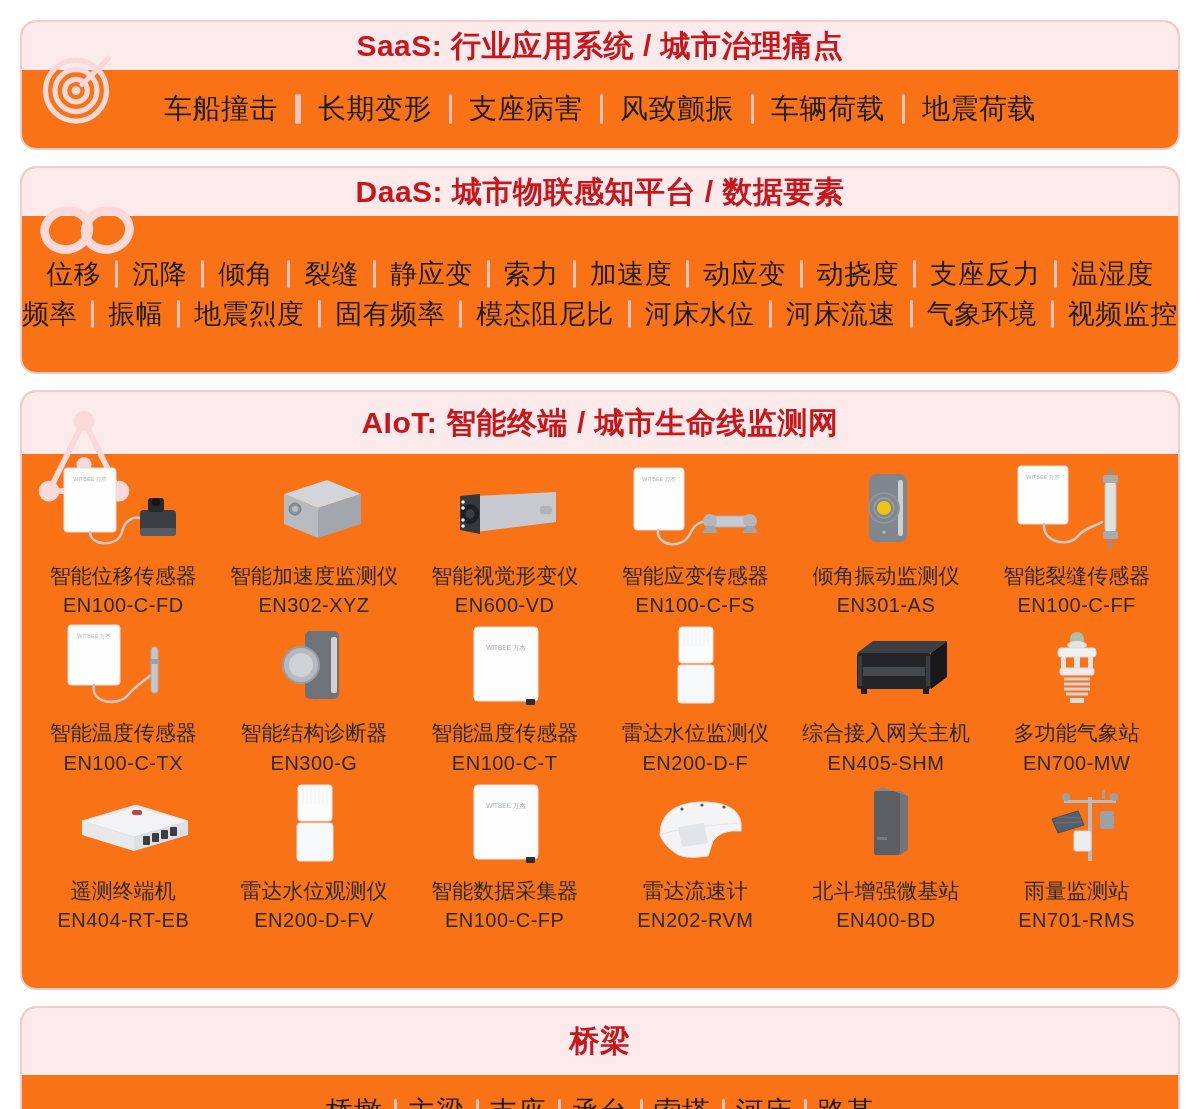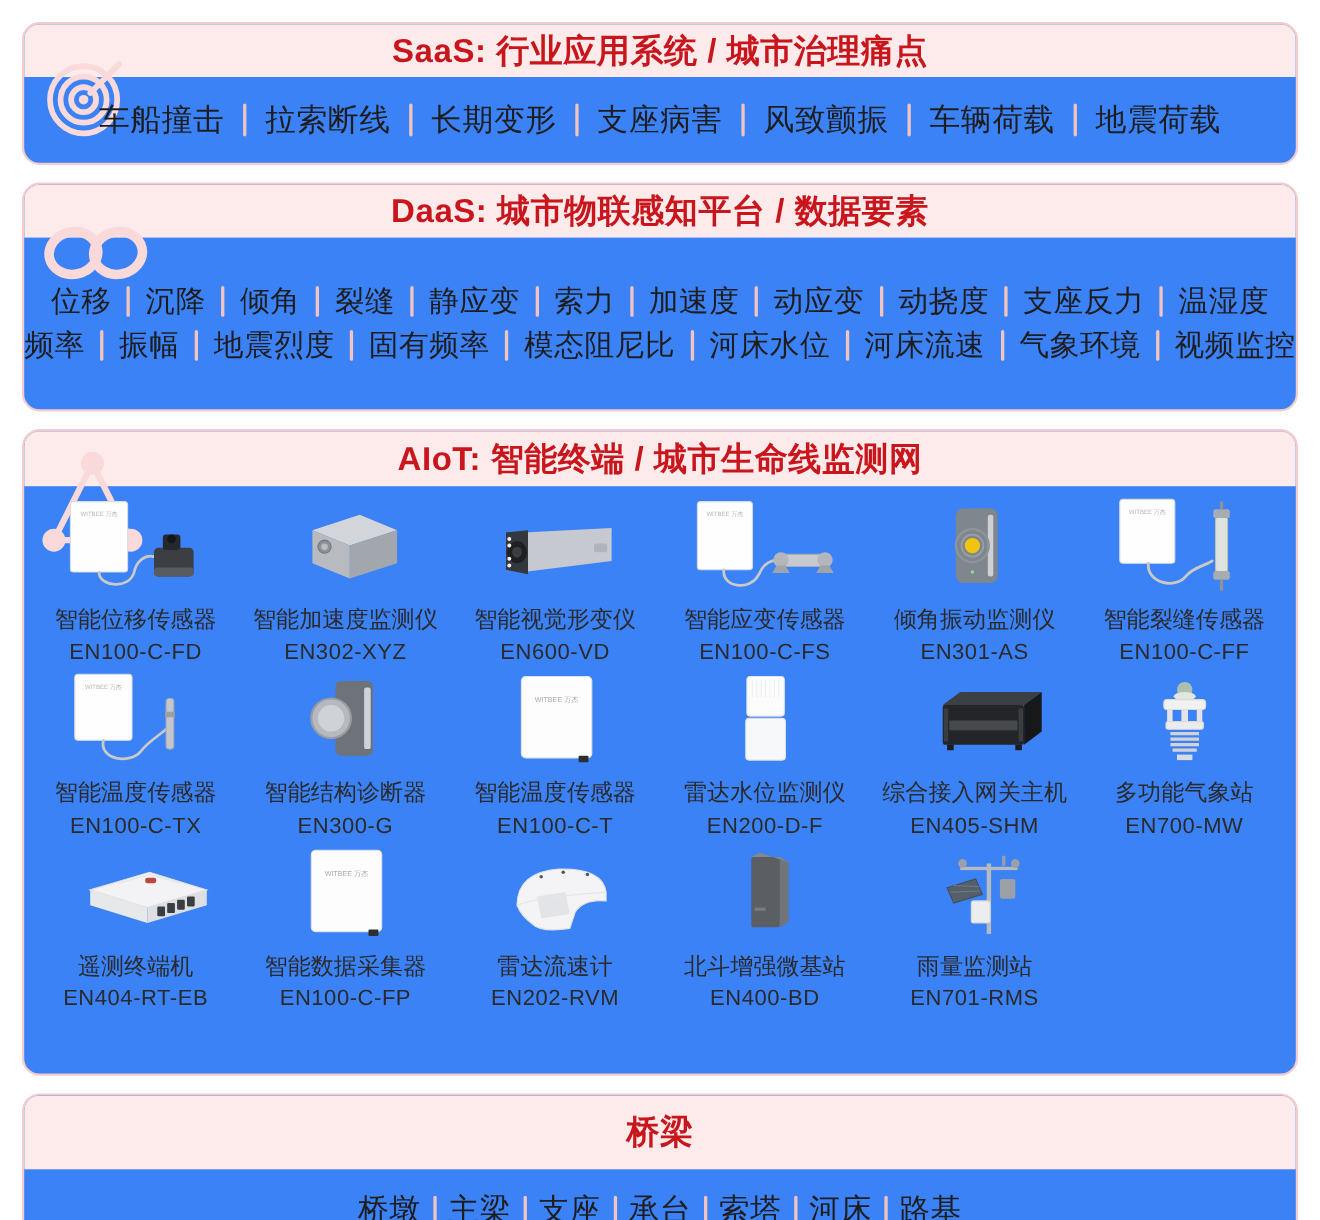--- a/index.html
+++ b/index.html
@@ -1,19 +1,19 @@
 <!DOCTYPE html>
 <html><head>
 <meta charset="utf-8">
 <style>
   html,body{margin:0;padding:0;background:#ffffff;overflow:hidden;}
   body{width:1200px;height:1109px;font-family:"Liberation Sans","DejaVu Sans",sans-serif;}
   .page{box-sizing:border-box;width:1200px;height:1109px;padding:20px 20px 16px 20px;}
   .card{position:relative;border:2px solid #f6cbcb;border-radius:16px;overflow:hidden;
-        margin-bottom:16px;background:#3b82f6;box-sizing:border-box;}
+        margin-bottom:16px;background:#f97316;box-sizing:border-box;}
   .card-header{background:#fdeaea;display:flex;align-items:center;justify-content:center;}
   .card-title{margin:0;color:#c9161d;font-weight:bold;font-size:30px;position:relative;z-index:2;
               letter-spacing:0.5px;}
   .card-body{display:flex;flex-direction:column;justify-content:center;align-items:center;}
   .watermark{position:absolute;z-index:1;pointer-events:none;}
   .item-row{display:flex;align-items:center;justify-content:center;color:#1d1d1f;
             position:relative;z-index:2;letter-spacing:0.5px;}
   .item{white-space:nowrap;}
   .sep{display:inline-block;background:#f3c3bf;border-radius:2px;flex:none;}
 
@@ -25,21 +25,21 @@
   #saas .sep{width:3px;height:30px;}
 
   
   #daas .card-header{height:48px;text-align:center;}
   #daas .card-body{height:156px;gap:4px;}
   #daas .item-row{font-size:27px;}
   #daas .item{padding:0 14px;}
   #daas .sep{width:3px;height:28px;}
 
   
-  #aiot .card-header{height:50px;}
+  #aiot .card-header{height:62px;}
   #aiot .card-body{height:534px;justify-content:flex-start;}
   .product-grid{display:grid;grid-template-columns:repeat(6,1fr);width:100%;box-sizing:border-box;
                 padding:8px 6px 0 6px;position:relative;z-index:2;}
   .product{display:flex;flex-direction:column;align-items:center;text-align:center;}
   .product-img{width:150px;height:95px;margin-bottom:4px;}
   .product-img svg{width:100%;height:100%;display:block;}
   .product-name{font-size:21px;color:#2a2a2c;line-height:1.45;white-space:nowrap;}
   .product-model{font-size:20px;color:#2a2a2c;line-height:1.4;letter-spacing:0.5px;}
 
   
@@ -55,21 +55,20 @@
 <div class="page">
 
   <section class="card" id="saas">
     <div class="card-header">
       <h2 class="card-title">SaaS: 行业应用系统 / 城市治理痛点</h2>
     </div>
     <div class="card-body">
       <div class="item-row">
           <span class="item">车船撞击</span>
           <span class="sep"></span>
-          <span class="item">拉索断线</span>
           <span class="sep"></span>
           <span class="item">长期变形</span>
           <span class="sep"></span>
           <span class="item">支座病害</span>
           <span class="sep"></span>
           <span class="item">风致颤振</span>
           <span class="sep"></span>
           <span class="item">车辆荷载</span>
           <span class="sep"></span>
           <span class="item">地震荷载</span>
@@ -330,20 +329,31 @@
      <rect x="84" y="33" width="10" height="5" rx="2" fill="#c0453e"></rect>
      <path d="M60 38 L88 30 L116 38" stroke="#e4e4e7" fill="none"></path>
               </svg>
             </div>
             <div class="product-name">遥测终端机</div>
             <div class="product-model">EN404-RT-EB</div>
           </div>
           <div class="product">
             <div class="product-img">
               <svg viewBox="0 0 150 95">
+                <rect x="59" y="8" width="34" height="36" rx="3" fill="#fcfcfd" stroke="#e3e4e6"></rect>
+     <path d="M64 11 V27 M68 11 V27 M72 11 V27 M76 11 V27 M80 11 V27 M84 11 V27 M88 11 V27" stroke="#edf0f2"></path>
+     <rect x="58" y="46" width="36" height="38" rx="3" fill="#f7f8f9" stroke="#e3e4e6"></rect>
+              </svg>
+            </div>
+            <div class="product-name">雷达水位观测仪</div>
+            <div class="product-model">EN200-D-FV</div>
+          </div>
+          <div class="product">
+            <div class="product-img">
+              <svg viewBox="0 0 150 95">
                 <rect x="44" y="8" width="64" height="74" rx="4" fill="#fdfdfd" stroke="#e3e3e3"></rect>
      <text x="76" y="31" font-size="6.5" fill="#a9acb2" text-anchor="middle">WITBEE 万杰</text>
      <rect x="96" y="80" width="9" height="6" rx="1" fill="#2e2e2e"></rect>
               </svg>
             </div>
             <div class="product-name">智能数据采集器</div>
             <div class="product-model">EN100-C-FP</div>
           </div>
           <div class="product">
             <div class="product-img">

